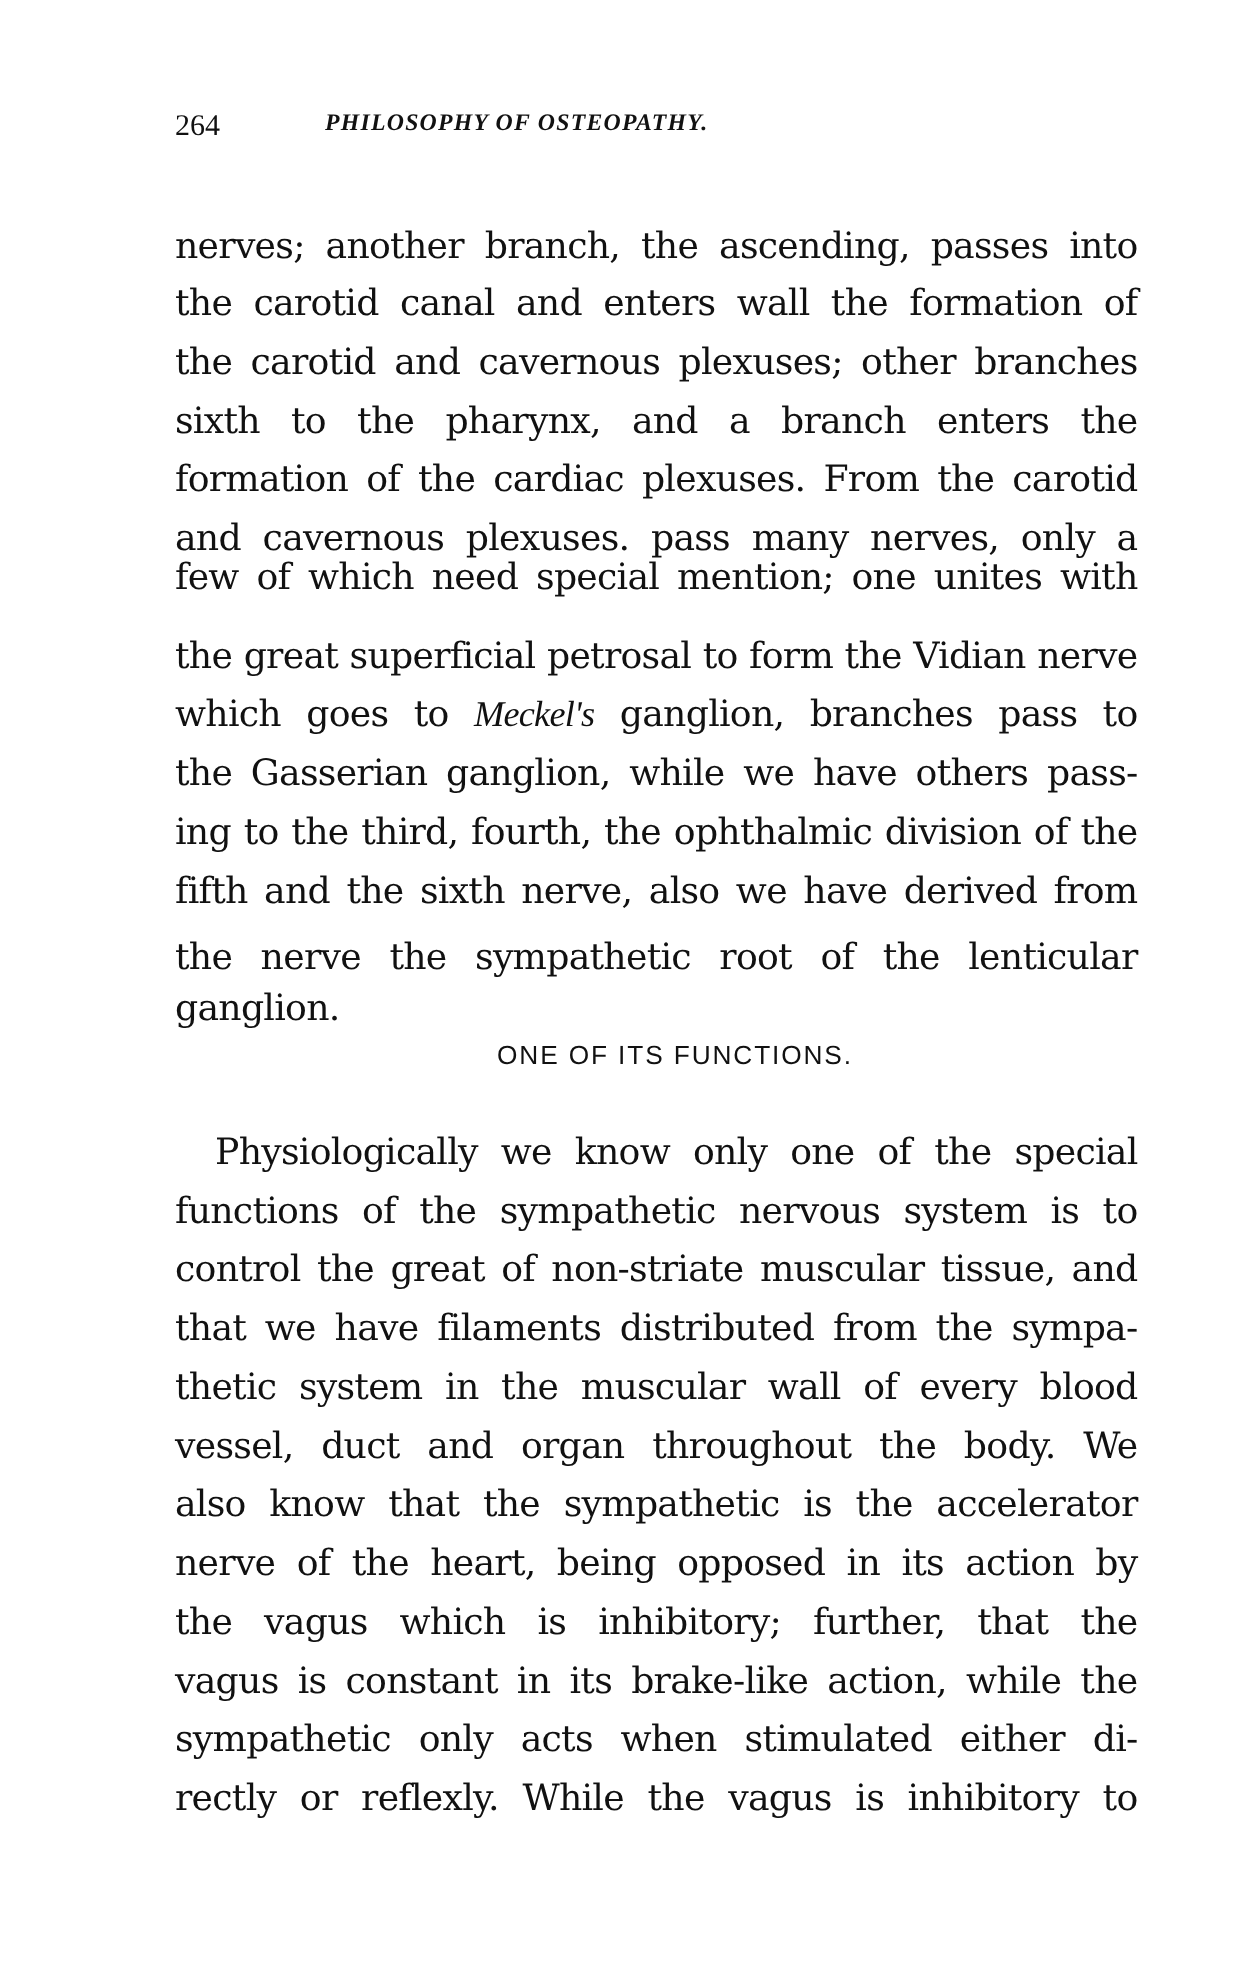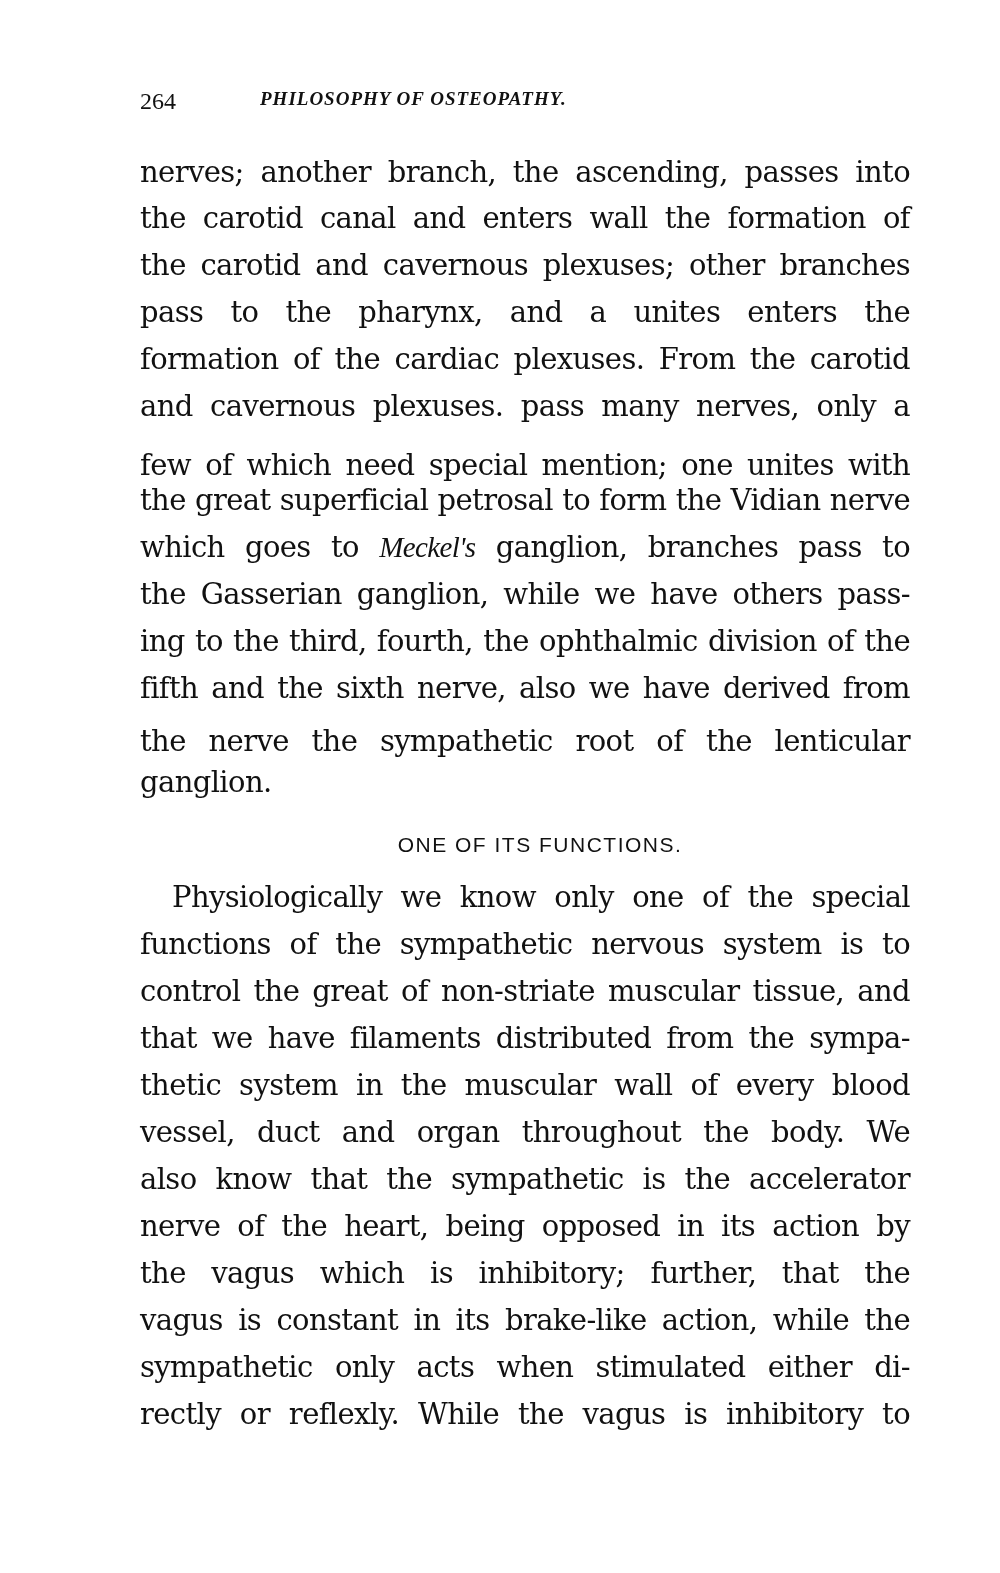--- a/index.html
+++ b/index.html
@@ -51,20 +51,21 @@
       width: 770px;
       font-size: 29px;
       line-height: 34px;
       height: 34px;
       white-space: nowrap;
       text-align: justify;
       text-align-last: justify;
       font-family: "DejaVu Serif", serif;
       transform-origin: left center;
       letter-spacing: -0.6px;
+      margin-top: 24px;
     }
     .line.last {
       text-align-last: left;
     }
     .line.indent {
       left: 172px;
       width: 738px;
     }
     .line em {
       font-style: italic;
@@ -91,24 +92,24 @@
 
   <div class="running-head">
     <span class="page-number">264</span>
     <span class="running-title">PHILOSOPHY OF OSTEOPATHY.</span>
   </div>
 
   <div>
     <div class="line" style="top:155px">nerves; another branch, the ascending, passes into</div>
     <div class="line" style="top:201px">the carotid canal and enters wall the formation of</div>
     <div class="line" style="top:248px">the carotid and cavernous plexuses; other branches</div>
-    <div class="line" style="top:295px">pass to the pharynx, and a unites enters the</div>
+    <div class="line" style="top:295px">sixth to the pharynx, and a branch enters the</div>
     <div class="line" style="top:342px">formation of the cardiac plexuses. From the carotid</div>
     <div class="line" style="top:389px">and cavernous plexuses. pass many nerves, only a</div>
-    <div class="line" style="top:448px">few of which need special mention; one unites with</div>
+    <div class="line" style="top:420px">few of which need special mention; one unites with</div>
     <div class="line" style="top:483px">the great superficial petrosal to form the Vidian nerve</div>
     <div class="line" style="top:530px"><span>which goes to</span> <em>Meckel's</em> <span>ganglion, branches pass to</span></div>
     <div class="line" style="top:577px">the Gasserian ganglion, while we have others pass-</div>
     <div class="line" style="top:624px">ing to the third, fourth, the ophthalmic division of the</div>
     <div class="line" style="top:671px">fifth and the sixth nerve, also we have derived from</div>
     <div class="line" style="top:724px">the nerve the sympathetic root of the lenticular</div>
     <div class="line last" style="top:765px">ganglion.</div>
   </div>
 
   <div class="section-heading">ONE OF ITS FUNCTIONS.</div>

